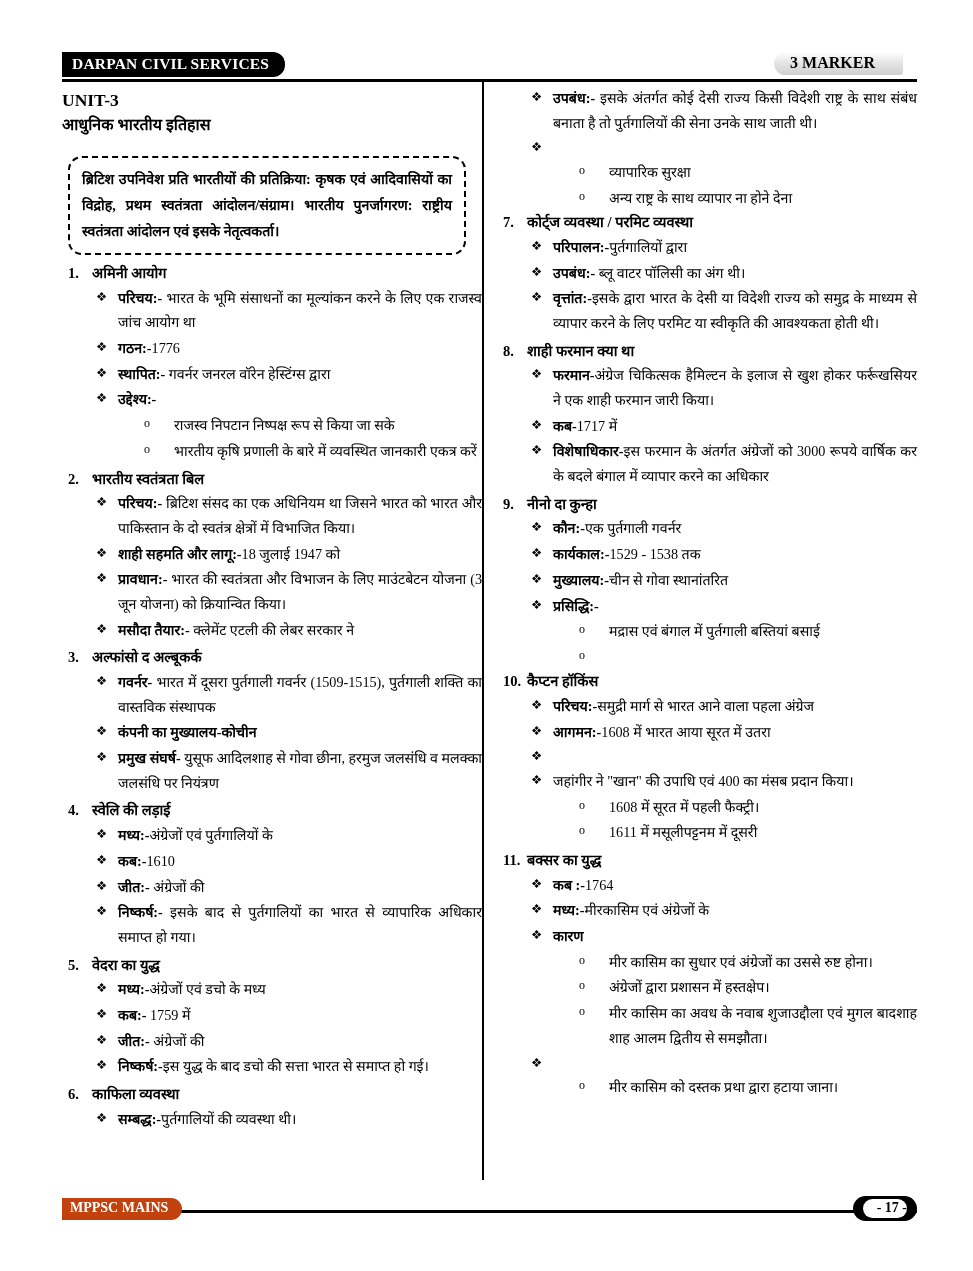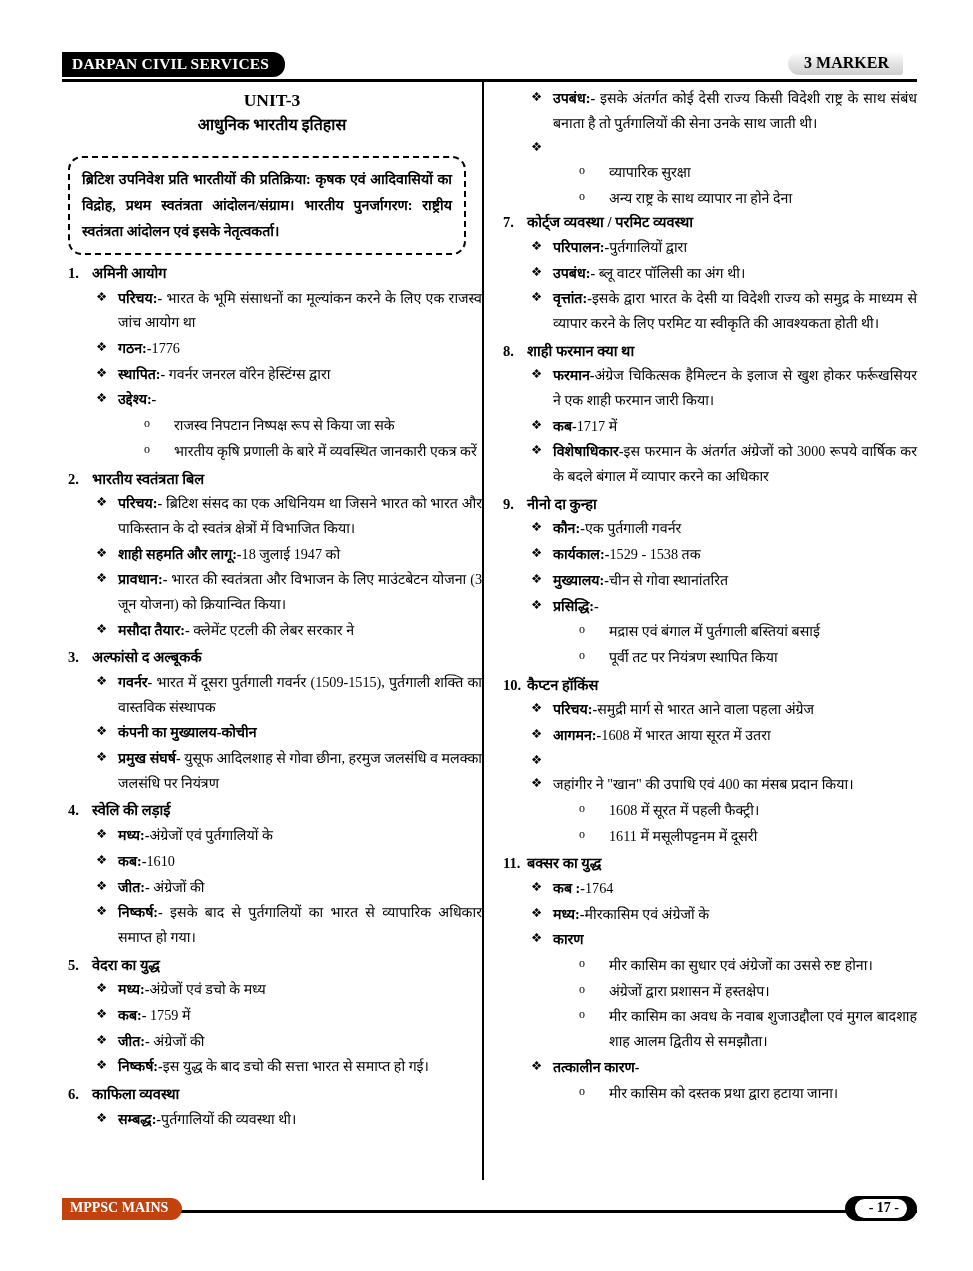--- a/index.html
+++ b/index.html
@@ -52,32 +52,31 @@
     white-space: nowrap;
   }
   .marker-tag {
     position: absolute;
     right: 14px; top: 0px;
     background: linear-gradient(180deg,#ffffff 0%,#e6e6e6 45%,#cfcfcf 100%);
     color: #000;
     font-family: "Liberation Serif", serif;
     font-weight: bold;
     font-size: 16px;
-    padding: 2px 14px 3px 16px;
+    padding: 2px 28px 3px 16px;
     border-radius: 13px 3px 3px 13px;
     line-height: 1.15;
     white-space: nowrap;
   }
 
   
   .unit-title {
     position: absolute;
     left: 62px; top: 88px;
     width: 420px;
-    text-align: center;
     font-weight: bold;
     font-size: 17.5px;
     line-height: 1.45;
   }
   .unit-sub {
     font-size: 16px;
     font-weight: bold;
   }
 
   
@@ -213,21 +212,21 @@
     line-height: 1;
   }
   .page-pill-inner {
     display: inline-block;
     background: #fff;
     color: #000;
     border-radius: 10px;
     font-family: "Liberation Serif", serif;
     font-weight: bold;
     font-size: 14px;
-    padding: 2px 8px 3px 14px;
+    padding: 2px 0 3px 14px;
     white-space: nowrap;
   }
 </style>
 </head>
 <body>
 
 <div class="page">
 
   <div class="header">
     <div class="hdr-rule"></div>
@@ -445,21 +444,20 @@
         <div class="lvl1">
           <span class="bul">❖</span>
           <span class="txt"><span class="b">प्रसिद्धि:-</span></span>
         </div>
         <div class="lvl2">
           <span class="bul">o</span>
           <span class="txt"><span>मद्रास एवं बंगाल में पुर्तगाली बस्तियां बसाई</span></span>
         </div>
         <div class="lvl2">
           <span class="bul">o</span>
-          <span class="txt"><span>पूर्वी तट पर नियंत्रण स्थापित किया</span></span>
         </div>
       </div>
       <div class="sec">
         <div class="sec-head">
           <span class="sec-num">10.</span>
           <span class="sec-title">कैप्टन हॉकिंस</span>
         </div>
         <div class="lvl1">
           <span class="bul">❖</span>
           <span class="txt"><span class="b">परिचय:-</span><span>समुद्री मार्ग से भारत आने वाला पहला अंग्रेज</span></span>
@@ -508,21 +506,20 @@
         <div class="lvl2">
           <span class="bul">o</span>
           <span class="txt"><span>अंग्रेजों द्वारा प्रशासन में हस्तक्षेप।</span></span>
         </div>
         <div class="lvl2">
           <span class="bul">o</span>
           <span class="txt"><span>मीर कासिम का अवध के नवाब शुजाउद्दौला एवं मुगल बादशाह शाह आलम द्वितीय से समझौता।</span></span>
         </div>
         <div class="lvl1">
           <span class="bul">❖</span>
-          <span class="txt"><span class="b">तत्कालीन कारण-</span></span>
         </div>
         <div class="lvl2">
           <span class="bul">o</span>
           <span class="txt"><span>मीर कासिम को दस्तक प्रथा द्वारा हटाया जाना।</span></span>
         </div>
       </div>
     </div>
 
   <div class="footer">
     <div class="foot-rule"></div>

